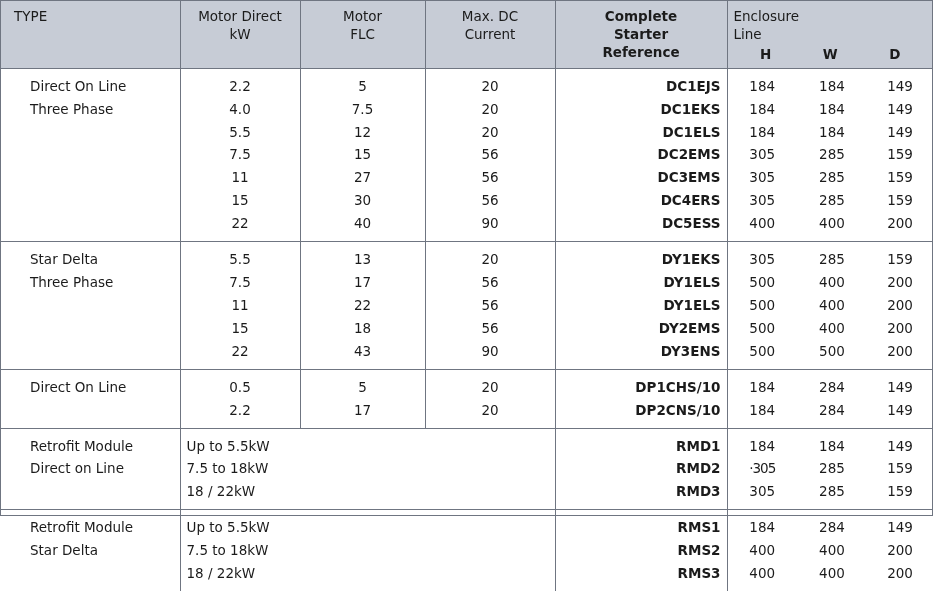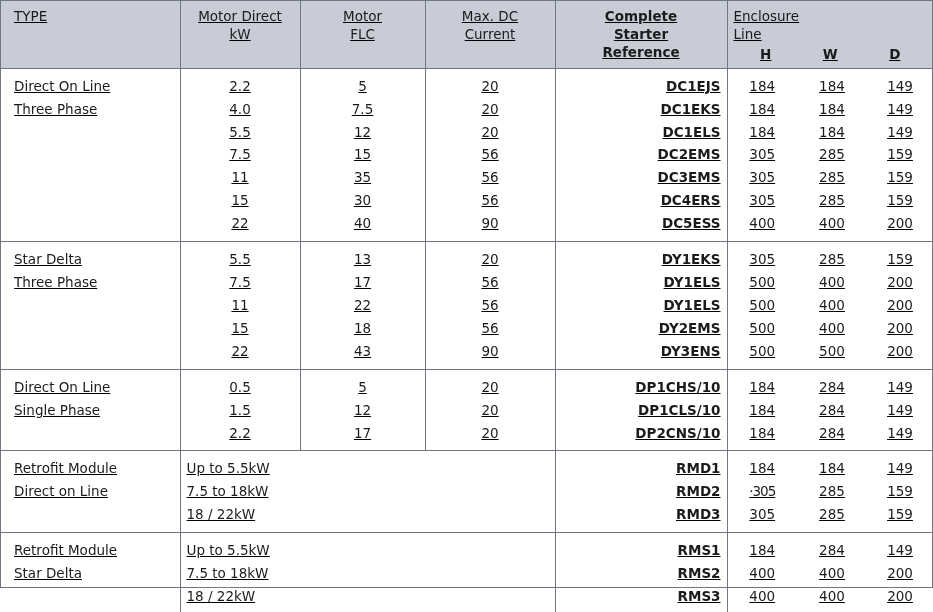--- a/index.html
+++ b/index.html
@@ -9,24 +9,23 @@
   }
   body {
     width: 933px;
     height: 612px;
     font-family: "DejaVu Sans", sans-serif;
     overflow: hidden;
   }
   #sheet {
     position: relative;
     width: 933px;
-    height: 588px;
+    height: 516px;
     box-sizing: border-box;
     background: #ffffff;
-    text-decoration: underline;
   }
   table.spec {
     width: 933px;
     border-collapse: collapse;
     table-layout: fixed;
     background: #ffffff;
     font-size: 13.5px;
     color: #1b1b1b;
   }
   
@@ -74,21 +73,21 @@
   }
 
   tbody td {
     padding: 1px 6px;
     border: 0;
     line-height: 1.55;
     vertical-align: top;
   }
   td.type {
     text-align: left;
-    padding-left: 14px;
+    padding-left: 30px;
     white-space: nowrap;
   }
   td.num { text-align: center; }
   td.ref {
     text-align: right;
     font-weight: bold;
   }
   td.span-mid {
     text-align: left;
   }
@@ -198,21 +197,21 @@
         <td class="num vline-left">15</td>
         <td class="num vline-left">56</td>
         <td class="ref vline-left">DC2EMS</td>
         <td class="num vline-left">305</td>
         <td class="num">285</td>
         <td class="num">159</td>
       </tr>
       <tr>
         <td class="type"></td>
         <td class="num vline-left">11</td>
-        <td class="num vline-left">35</td>
+        <td class="num vline-left">27</td>
         <td class="num vline-left">56</td>
         <td class="ref vline-left">DC3EMS</td>
         <td class="num vline-left">305</td>
         <td class="num">285</td>
         <td class="num">159</td>
       </tr>
       <tr>
         <td class="type"></td>
         <td class="num vline-left">15</td>
         <td class="num vline-left">30</td>
@@ -287,30 +286,20 @@
       <tr class="grp-first sep">
         <td class="type">Direct On Line</td>
         <td class="num vline-left">0.5</td>
         <td class="num vline-left">5</td>
         <td class="num vline-left">20</td>
         <td class="ref vline-left">DP1CHS/10</td>
         <td class="num vline-left">184</td>
         <td class="num">284</td>
         <td class="num">149</td>
       </tr>
-      <tr>
-        <td class="type">Single Phase</td>
-        <td class="num vline-left">1.5</td>
-        <td class="num vline-left">12</td>
-        <td class="num vline-left">20</td>
-        <td class="ref vline-left">DP1CLS/10</td>
-        <td class="num vline-left">184</td>
-        <td class="num">284</td>
-        <td class="num">149</td>
-      </tr>
       <tr class="grp-last">
         <td class="type"></td>
         <td class="num vline-left">2.2</td>
         <td class="num vline-left">17</td>
         <td class="num vline-left">20</td>
         <td class="ref vline-left">DP2CNS/10</td>
         <td class="num vline-left">184</td>
         <td class="num">284</td>
         <td class="num">149</td>
       </tr>

